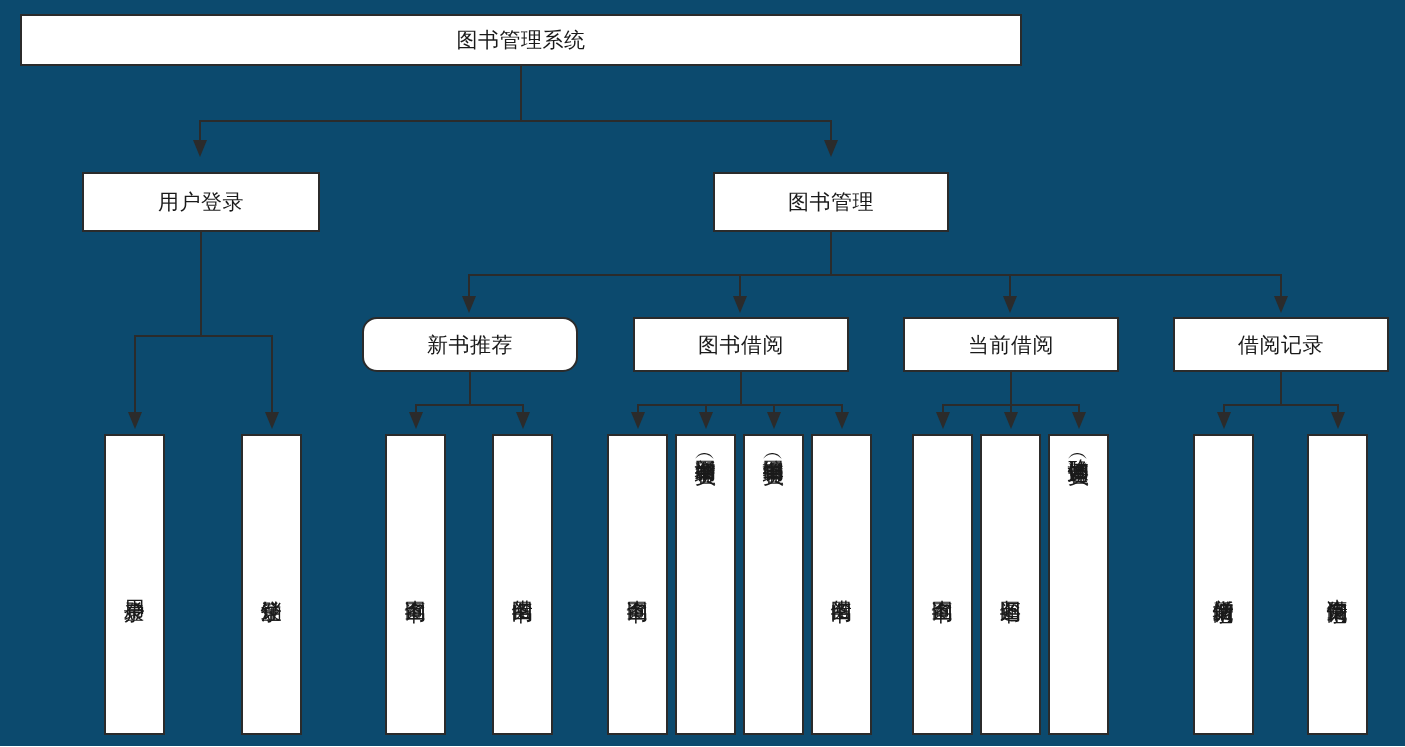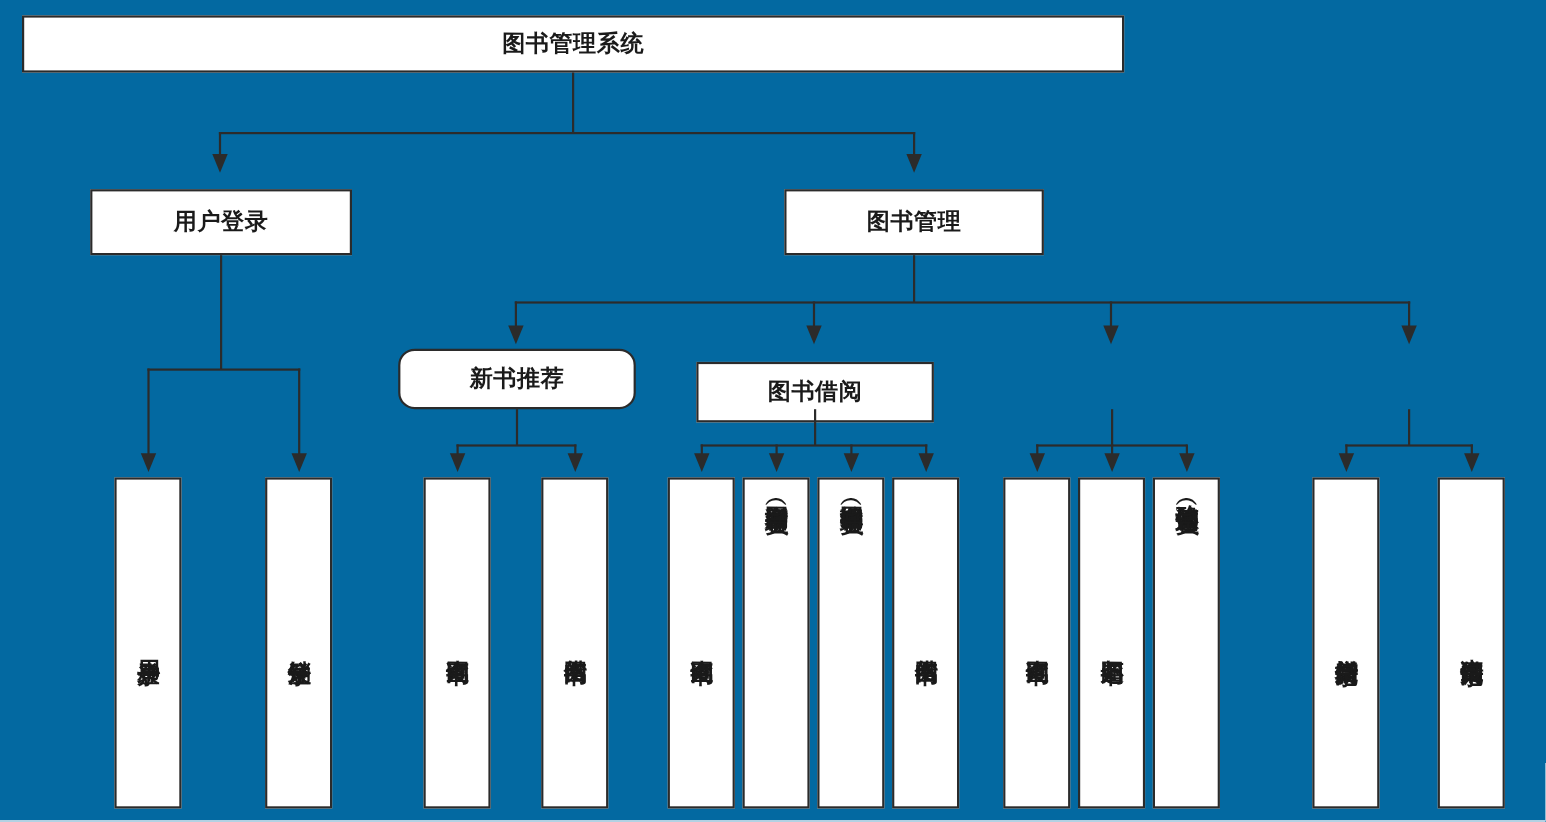--- a/index.html
+++ b/index.html
@@ -7,23 +7,22 @@
     padding: 0;
     background: #ffffff;
   }
   body {
     font-family: "Liberation Sans", "DejaVu Sans", sans-serif;
   }
   #canvas {
     position: relative;
     width: 1405px;
     height: 746px;
-    background: #0369a1;
+    background: #0c4a6e;
     overflow: hidden;
-    font-weight: bold;
   }
   .node {
     position: absolute;
     box-sizing: border-box;
     border: 2px solid #2b2b2b;
     background: #ffffff;
     display: flex;
     align-items: center;
     justify-content: center;
     color: #1a1a1a;
@@ -114,22 +113,28 @@
   <div class="conn v" style="left:739px; top:274px; height:27px;"></div>
   <div class="arrow" style="left:733px; top:296px;"></div>
   <div class="conn v" style="left:1009px; top:274px; height:27px;"></div>
   <div class="arrow" style="left:1003px; top:296px;"></div>
   <div class="conn v" style="left:1280px; top:274px; height:27px;"></div>
   <div class="arrow" style="left:1274px; top:296px;"></div>
 
   <div class="node horiz" style="left:362px; top:317px; width:216px; height:55px;border-radius:15px;">
     <span class="node-label">新书推荐</span>
   </div>
-  <div class="node horiz" style="left:633px; top:329px; width:216px; height:55px;">
+  <div class="node horiz" style="left:633px; top:317px; width:216px; height:55px;">
     <span class="node-label">图书借阅</span>
+  </div>
+  <div class="node horiz" style="left:903px; top:317px; width:216px; height:55px;">
+    <span class="node-label">当前借阅</span>
+  </div>
+  <div class="node horiz" style="left:1173px; top:317px; width:216px; height:55px;">
+    <span class="node-label">借阅记录</span>
   </div>
 
   <div class="conn v" style="left:469px; top:372px; height:33px;"></div>
   <div class="conn h" style="left:415px; top:404px; width:109px;"></div>
   <div class="conn v" style="left:415px; top:404px; height:13px;"></div>
   <div class="arrow" style="left:409px; top:412px;"></div>
   <div class="conn v" style="left:522px; top:404px; height:13px;"></div>
   <div class="arrow" style="left:516px; top:412px;"></div>
 
   <div class="conn v" style="left:740px; top:372px; height:33px;"></div>

